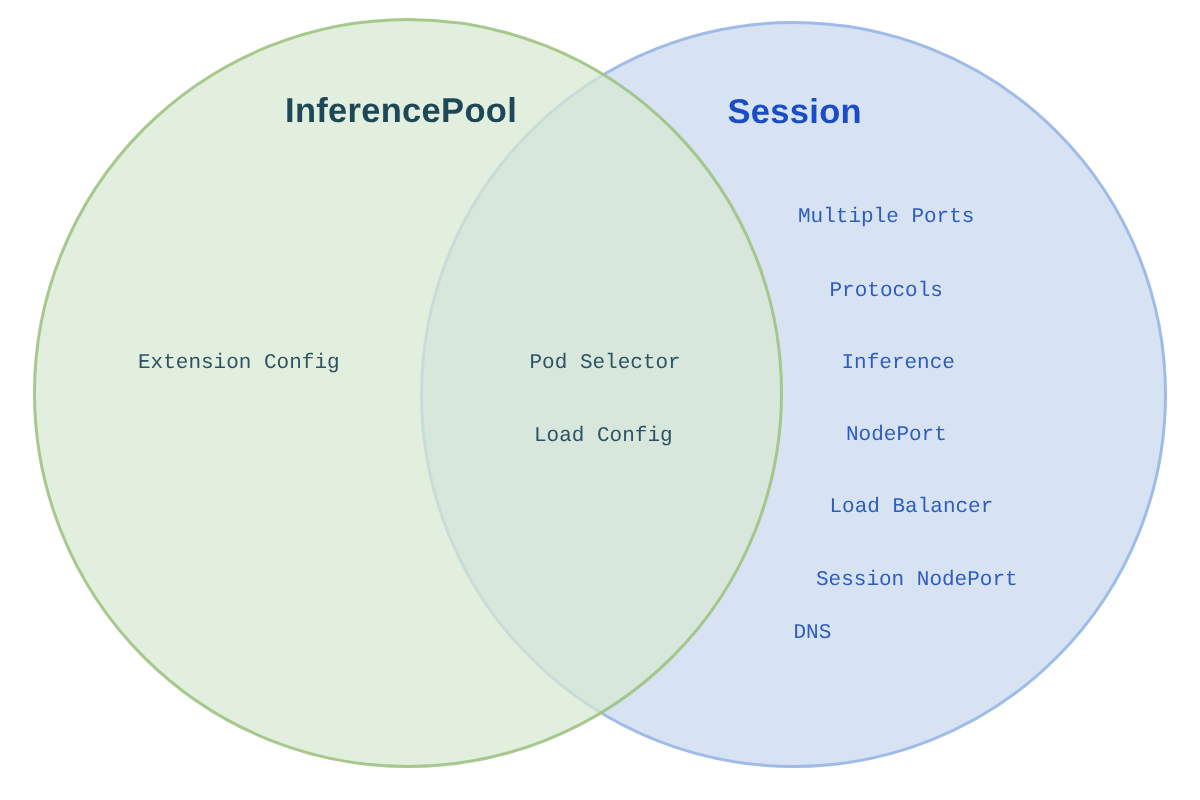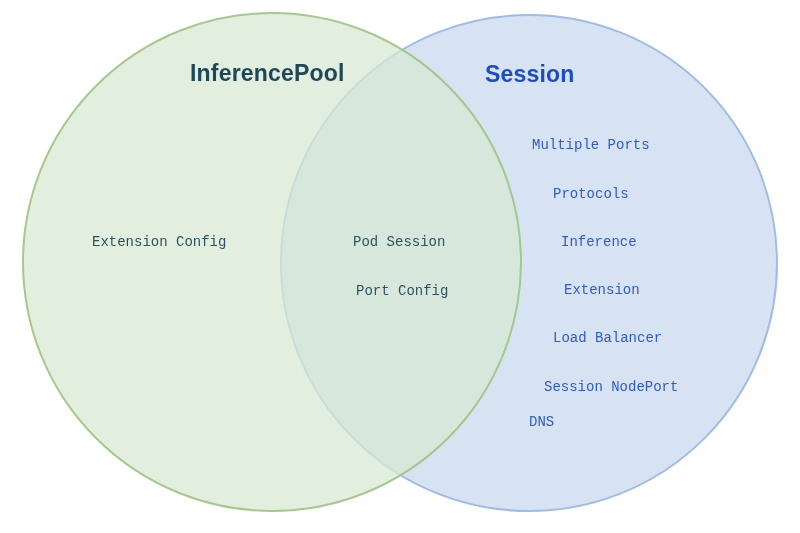--- a/index.html
+++ b/index.html
@@ -51,24 +51,24 @@
   <svg class="venn-svg" width="800" height="533" viewBox="0 0 800 533">
     <circle class="circle-right" cx="529" cy="263" r="248"></circle>
     <circle class="circle-left" cx="272" cy="262" r="249"></circle>
   </svg>
 
   <div class="title left-title" style="left:190px; top:60px">InferencePool</div>
   <div class="title right-title" style="left:485px; top:61px">Session</div>
 
   <div class="item left-item" style="left:76px; top:231px">Extension Config</div>
 
-  <div class="item mid-item" style="left:337px; top:231px">Pod Session</div>
-  <div class="item mid-item" style="left:340px; top:280px">Port Config</div>
+  <div class="item mid-item" style="left:337px; top:231px">Pod Selector</div>
+  <div class="item mid-item" style="left:340px; top:280px">Load Config</div>
 
   <div class="item right-item" style="left:532px; top:134px">Multiple Ports</div>
   <div class="item right-item" style="left:553px; top:183px">Protocols</div>
   <div class="item right-item" style="left:561px; top:231px">Inference</div>
-  <div class="item right-item" style="left:564px; top:279px">Extension</div>
+  <div class="item right-item" style="left:564px; top:279px">NodePort</div>
   <div class="item right-item" style="left:553px; top:327px">Load Balancer</div>
   <div class="item right-item" style="left:544px; top:376px">Session NodePort</div>
   <div class="item right-item" style="left:529px; top:411px">DNS</div>
 
 </div>
 
 </body></html>

